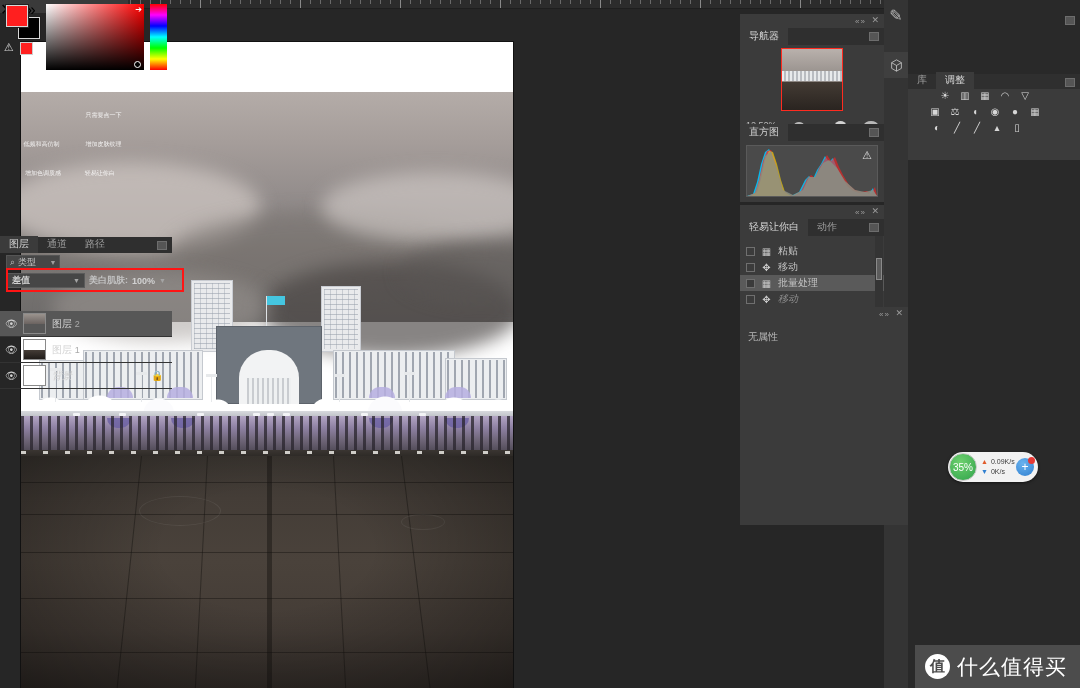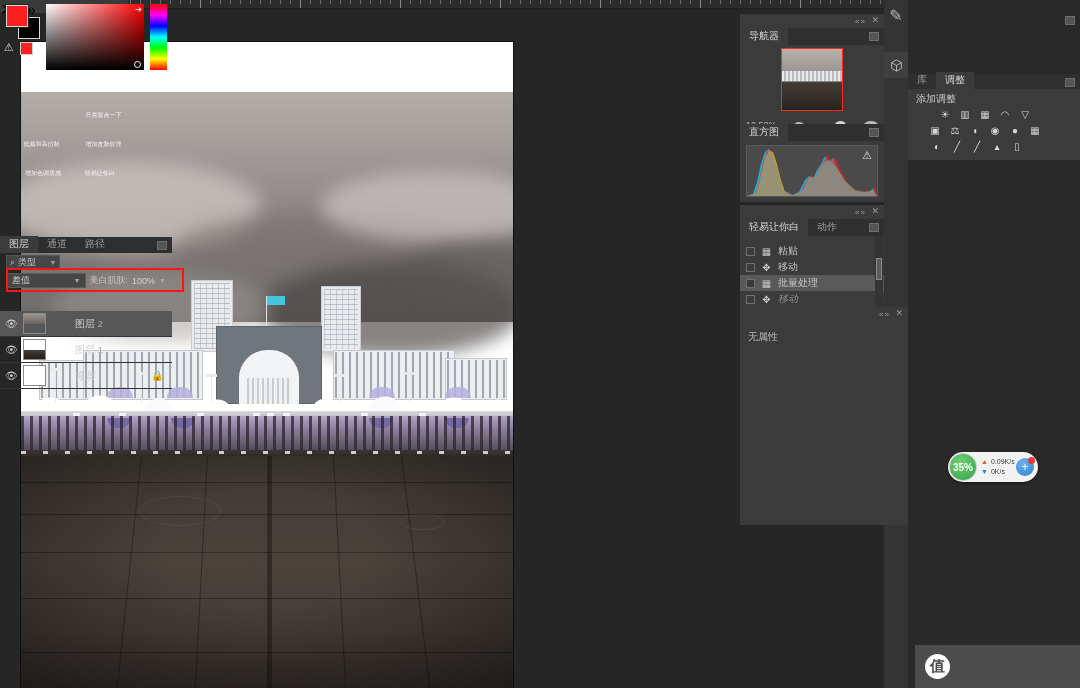--- a/index.html
+++ b/index.html
@@ -187,21 +187,21 @@
     align-items:center; justify-content:center; }
 
   
   #layers { left:908px; top:160px; width:172px; height:528px; background:#3b3b3b; }
   .lay-tabs { height:16px; background:#2f2f2f; display:flex; align-items:flex-end; position:relative; }
   .filt-row { height:18px; display:flex; align-items:center; gap:5px; padding:0 6px; }
   .filt-sel { width:56px; height:14px; background:#464646; border:1px solid #555; font-size:9px;
     color:#c6c6c6; display:flex; align-items:center; gap:3px; padding-left:3px; position:relative; }
   .filt-sel .cv { position:absolute; right:3px; font-size:7px; color:#9e9e9e; }
   .filt-ic { color:#d2d2d2; font-size:10px; width:13px; text-align:center; }
-  .mode-row { height:19px; display:flex; align-items:center; padding:0 6px; gap:4px; position:relative; }
+  .mode-row { height:19px; display:flex; align-items:center; padding:0 6px; gap:4px; position:relative;font-weight:bold; }
   .mode-sel { width:84px; height:15px; background:#464646; border:1px solid #5a5a5a; font-size:9px;
     color:#d0d0d0; display:flex; align-items:center; padding-left:5px; position:relative; }
   .mode-sel .cv { position:absolute; right:4px; font-size:7px; color:#a4a4a4; }
   .lbl { font-size:9px; color:#c3c3c3; white-space:nowrap; }
   .val { font-size:9px; color:#d2d2d2; }
   .cvsm { font-size:7px; color:#a4a4a4; }
   .lock-row { height:18px; display:flex; align-items:center; padding:0 6px; gap:5px; }
   .red-hl { position:absolute; left:6px; top:-3px; width:178px; height:24px; border:2px solid #ff1414;
     pointer-events:none; }
   .lay-list { margin-top:2px; border-top:1px solid #333; }
@@ -211,31 +211,31 @@
   .eye { width:12px; color:#cfcfcf; font-size:10px; text-align:center; flex:none; }
   .thumb { width:23px; height:21px; border:1px solid #8a8a8a; flex:none; overflow:hidden; position:relative; }
   .checker { background-image:
       linear-gradient(45deg,#bdbdbd 25%,transparent 25%,transparent 75%,#bdbdbd 75%),
       linear-gradient(45deg,#bdbdbd 25%,#fff 25%,#fff 75%,#bdbdbd 75%);
     background-size:5px 5px; background-position:0 0,2.5px 2.5px; width:100%; height:100%; }
   .th-top { position:absolute; left:0; top:0; width:100%; height:50%;
     background:linear-gradient(180deg,#9a938e,#6b6360); }
   .th-bot { position:absolute; left:0; bottom:0; width:100%; height:45%;
     background:linear-gradient(180deg,#453d37,#201c19); }
-  .lay-name { font-size:10px; color:#d3d3d3;margin-left:23px; }
+  .lay-name { font-size:10px; color:#d3d3d3; }
   .lay-name i { font-style:normal; color:#a9a9a9; font-size:9px; }
   .lay-name.bg { font-style:italic; color:#cfcfcf; }
   .locki { position:absolute; right:8px; color:#c0c0c0; font-size:10px; }
 
   
   #speedwidget { position:absolute; left:948px; top:452px; width:90px; height:30px;
     background:#f2f2f2; border-radius:15px; display:flex; align-items:center; box-shadow:0 1px 3px rgba(0,0,0,.5); }
   .sw-circle { width:28px; height:28px; border-radius:50%; background:radial-gradient(circle at 40% 32%,#6fd06f,#2fa34a);
     border:1px solid #c9c9c9; display:flex; align-items:center; justify-content:center; margin-left:1px; flex:none; }
-  .sw-circle span { color:#fff; font-size:10px; font-weight:bold; }
+  .sw-circle span { color:#fff; font-size:10px; font-weight:normal; }
   .sw-rates { flex:1; padding-left:4px; line-height:10px; }
   .sw-line { display:flex; align-items:center; gap:3px; }
   .sw-arrow { font-size:7px; }
   .sw-up { color:#e05b2a; }
   .sw-dn { color:#2f7fd0; }
   .sw-txt { font-size:7px; color:#3b3b3b; }
   .sw-plus { width:18px; height:18px; border-radius:50%; background:radial-gradient(circle at 38% 30%,#6fb4ف,#2f7fd0);
     background:radial-gradient(circle at 38% 30%,#69b2ee,#2f7fd0);
     color:#fff; font-size:12px; display:flex; align-items:center; justify-content:center;
     margin-right:4px; position:relative; flex:none; }
@@ -613,21 +613,20 @@
     </div>
     <div class="hue"></div>
   </div>
 
   <div class="panel" id="adjust">
     <div class="adj-tabs ptabs">
       <div class="ptab">库</div>
       <div class="ptab active">调整</div>
       <div class="pmenu"></div>
     </div>
-    <div class="adj-title">添加调整</div>
     <div class="adj-rows">
       <div class="adj-row" style="padding-left:22px;">
         <span class="adj-ic">☀</span>
         <span class="adj-ic">▥</span>
         <span class="adj-ic">▦</span>
         <span class="adj-ic">◠</span>
         <span class="adj-ic">▽</span>
       </div>
       <div class="adj-row" style="padding-left:12px;">
         <span class="adj-ic">▣</span>
@@ -737,15 +736,16 @@
       </div>
     </div>
     <div class="sw-plus">
       <span>+</span>
       <span class="sw-badge"></span>
     </div>
   </div>
 
   <div id="watermark">
     <span class="wm-logo">值</span>
+    <span class="wm-text">什么值得买</span>
   </div>
 
 </div>
 
 </body></html>

